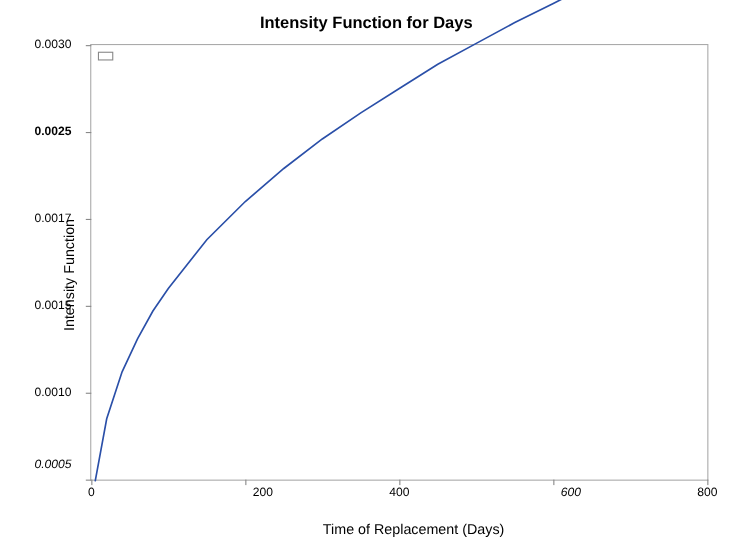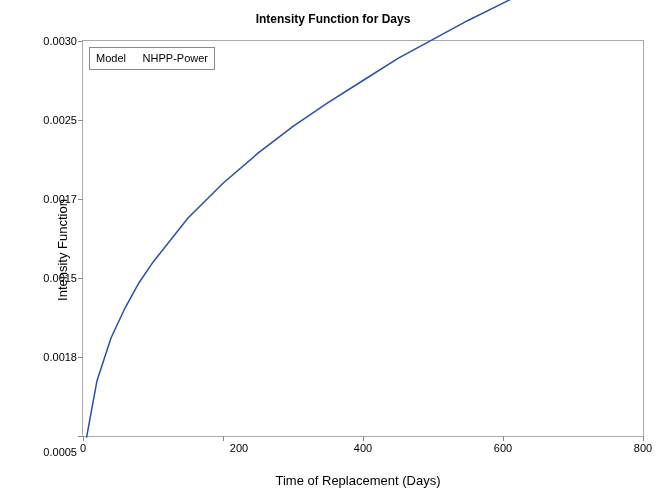--- a/index.html
+++ b/index.html
@@ -14,21 +14,21 @@
     position: relative;
     background: #fff;
   }
   .chart-title {
     position: absolute;
     top: 12px;
     left: 0;
     right: 0;
     text-align: center;
     font-weight: bold;
-    font-size: 12px;
+    font-size: 15px;
     color: #000;
   }
   .plot-area {
     position: absolute;
     left: 82px;
     top: 40px;
     width: 560px;
     height: 395px;
     border: 1px solid #aaa;
     background: #fff;
@@ -39,30 +39,30 @@
     top: 50%;
     transform: translateY(-50%) rotate(-90deg);
     transform-origin: center;
     font-size: 13px;
     color: #000;
     white-space: nowrap;
   }
   .x-axis-label {
     position: absolute;
     bottom: 12px;
-    left: 78px;
+    left: 96px;
     width: 560px;
     text-align: center;
     font-size: 13px;
     color: #000;
   }
   .y-tick {
     position: absolute;
     right: 100%;
-    margin-right: 6px;
+    margin-right: 18px;
     font-size: 11px;
     color: #000;
     transform: translateY(-50%);
     white-space: nowrap;
   }
   .y-tick-mark {
     position: absolute;
     right: 100%;
     width: 5px;
     height: 1px;
@@ -118,49 +118,45 @@
 
 <div class="chart-container">
 
   <div class="chart-title">Intensity Function for Days</div>
 
   <div class="y-axis-label">Intensity Function</div>
 
   <div class="plot-area">
 
     <div class="legend-box">
-      <div class="legend-row">
-        <span class="legend-label">Model</span>
-        <span class="legend-value">NHPP-Power</span>
-      </div>
     </div>
 
     <svg class="curve" viewBox="0 0 560 395" preserveAspectRatio="none">
       <path id="curve-path" fill="none" stroke="#2a4fa8" stroke-width="1.5" d="M3.50 396.58 L14.00 339.70 L28.00 297.04 L42.00 267.02 L56.00 241.74 L70.00 221.20 L105.00 176.96 L140.00 142.20 L175.00 112.18 L210.00 85.32 L245.00 61.62 L280.00 39.50 L315.00 17.38 L350.00 -1.58 L385.00 -20.54 L420.00 -37.92 L455.00 -55.30 L490.00 -71.10 L525.00 -86.90 L553.00 -99.54 "></path>
     </svg>
 
-  <div class="y-tick" style="top: 411px;">0.0005</div>
+  <div class="y-tick" style="top: 381px; font-style: italic;">0.0005</div>
       <div class="y-tick-mark" style="top: 395px;"></div>
-      <div class="y-tick" style="top: 316px;">0.0018</div>
+      <div class="y-tick" style="top: 316px;">0.0010</div>
       <div class="y-tick-mark" style="top: 316px;"></div>
       <div class="y-tick" style="top: 237px;">0.0015</div>
       <div class="y-tick-mark" style="top: 237px;"></div>
       <div class="y-tick" style="top: 158px;">0.0017</div>
       <div class="y-tick-mark" style="top: 158px;"></div>
-      <div class="y-tick" style="top: 79px;">0.0025</div>
+      <div class="y-tick" style="top: 79px; font-weight: bold;">0.0025</div>
       <div class="y-tick-mark" style="top: 79px;"></div>
       <div class="y-tick" style="top: 0px;">0.0030</div>
       <div class="y-tick-mark" style="top: 0px;"></div>
       <div class="x-tick" style="left: 0px;">0</div>
       <div class="x-tick-mark" style="left: 0px;"></div>
       <div class="x-tick" style="left: 156px;">200</div>
       <div class="x-tick-mark" style="left: 140px;"></div>
       <div class="x-tick" style="left: 280px; text-align: center;">400</div>
       <div class="x-tick-mark" style="left: 280px;"></div>
-      <div class="x-tick" style="left: 420px;">600</div>
+      <div class="x-tick" style="left: 436px; font-style: italic;">600</div>
       <div class="x-tick-mark" style="left: 420px;"></div>
       <div class="x-tick" style="left: 560px;">800</div>
       <div class="x-tick-mark" style="left: 560px;"></div>
     </div>
 
   <div class="x-axis-label">Time of Replacement (Days)</div>
 
 </div>
 
 </body></html>

